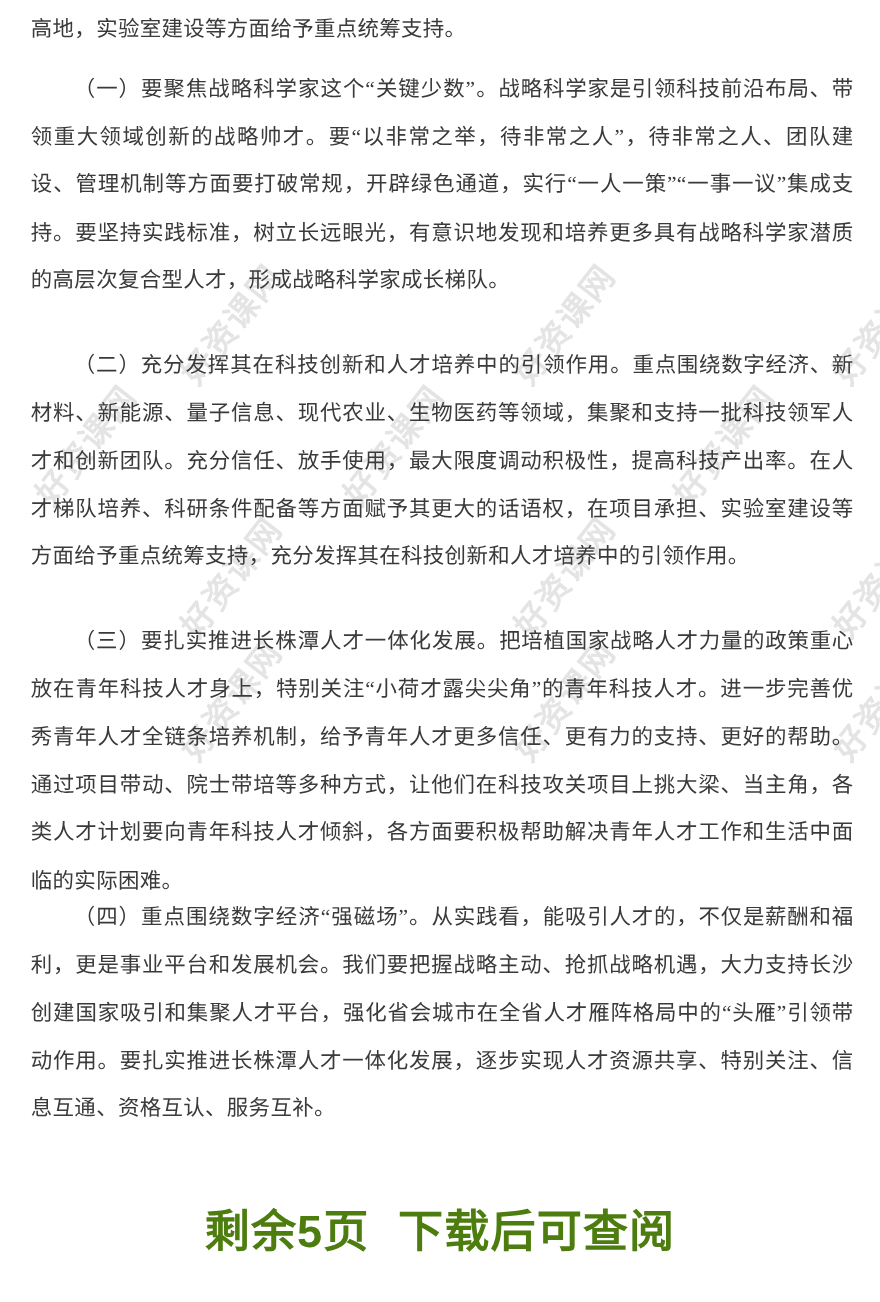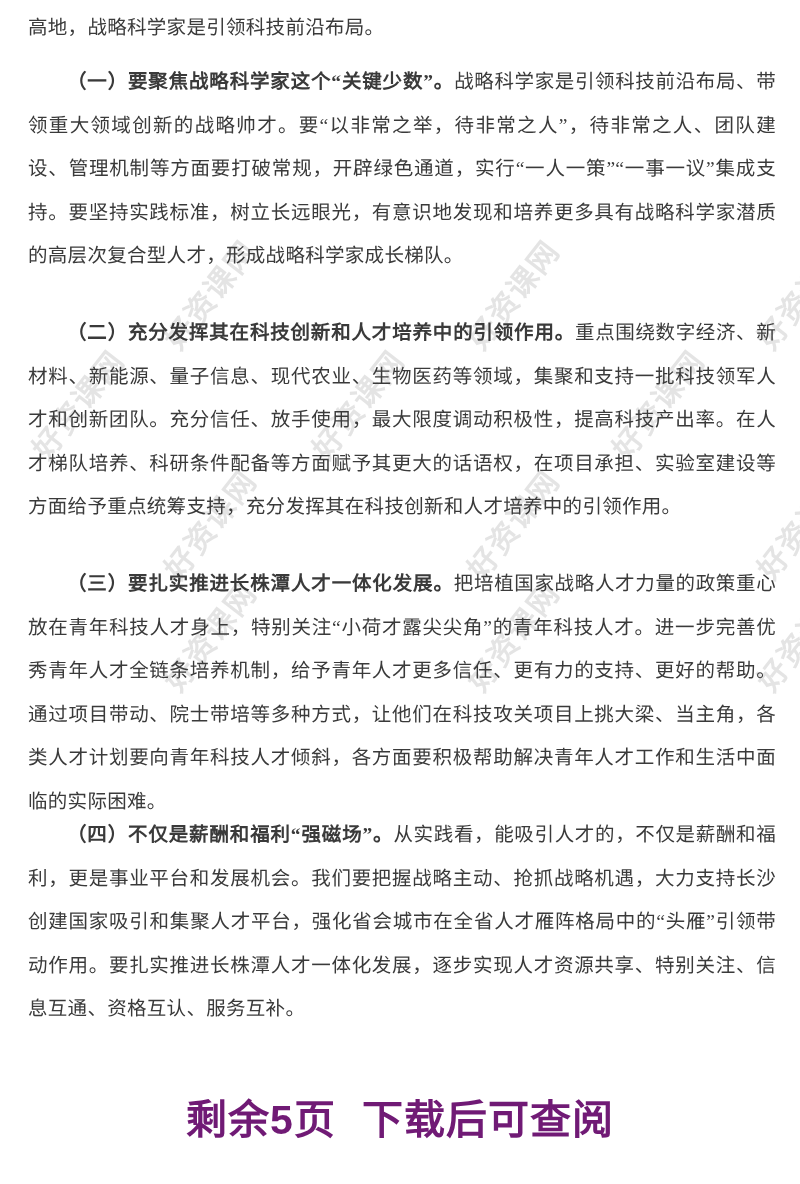--- a/index.html
+++ b/index.html
@@ -66,33 +66,33 @@
     line-height: 43.5px;
     text-align: justify;
     text-justify: inter-ideograph;
     letter-spacing: 0.3px;
     font-family: "Liberation Serif", "DejaVu Serif", serif;
   }
   p.para.indent {
     text-indent: 2em;
   }
   .bold-head {
-    font-weight: 700;
+    font-weight: 400;
     letter-spacing: 0.5px;
   }
 
   
   #footer-banner {
     position: absolute;
     left: 0;
     right: 0;
     top: 1086px;
     z-index: 4;
     text-align: center;
-    color: #701a75;
+    color: #4d7c0f;
     font-family: "Liberation Sans", "DejaVu Sans", sans-serif;
     font-size: 41px;
     font-weight: 700;
     letter-spacing: 1px;
     white-space: pre;
     user-select: none;
   }
   #footer-banner .spacer {
     display: inline-block;
     width: 26px;
@@ -115,21 +115,21 @@
       <span class="watermark" style="left: 745px; top: 672px; color: rgb(207, 207, 207); transform: rotate(-52deg);">好资课网</span>
       <span class="watermark" style="left: 300px; top: 440px; color: rgb(207, 207, 207); transform: rotate(-52deg);">好资课网</span>
       <span class="watermark" style="left: 600px; top: 440px; color: rgb(207, 207, 207); transform: rotate(-52deg);">好资课网</span>
       <span class="watermark" style="left: 20px; top: 440px; color: rgb(207, 207, 207); transform: rotate(-52deg);">好资课网</span>
     </div>
 
   <div id="doc">
 
     <div class="line-block" style="top:6px;">
       <p class="para">
-        <span>高地，战略科学家是引领科技前沿布局。</span>
+        <span>高地，实验室建设等方面给予重点统筹支持。</span>
       </p>
     </div>
 
     <div class="line-block" style="top:60px;">
       <p class="para indent">
         <span class="bold-head">（一）要聚焦战略科学家这个“关键少数”。</span><span>战略科学家是引领科技前沿布局、带领重大领域创新的战略帅才。要“以非常之举，待非常之人”，待非常之人、团队建设、管理机制等方面要打破常规，开辟绿色通道，实行“一人一策”“一事一议”集成支持。要坚持实践标准，树立长远眼光，有意识地发现和培养更多具有战略科学家潜质的高层次复合型人才，形成战略科学家成长梯队。</span>
       </p>
     </div>
 
     <div class="line-block" style="top:311px;">
@@ -139,21 +139,21 @@
     </div>
 
     <div class="line-block" style="top:562px;">
       <p class="para indent">
         <span class="bold-head">（三）要扎实推进长株潭人才一体化发展。</span><span>把培植国家战略人才力量的政策重心放在青年科技人才身上，特别关注“小荷才露尖尖角”的青年科技人才。进一步完善优秀青年人才全链条培养机制，给予青年人才更多信任、更有力的支持、更好的帮助。通过项目带动、院士带培等多种方式，让他们在科技攻关项目上挑大梁、当主角，各类人才计划要向青年科技人才倾斜，各方面要积极帮助解决青年人才工作和生活中面临的实际困难。</span>
       </p>
     </div>
 
     <div class="line-block" style="top:813px;">
       <p class="para indent">
-        <span class="bold-head">（四）不仅是薪酬和福利“强磁场”。</span><span>从实践看，能吸引人才的，不仅是薪酬和福利，更是事业平台和发展机会。我们要把握战略主动、抢抓战略机遇，大力支持长沙创建国家吸引和集聚人才平台，强化省会城市在全省人才雁阵格局中的“头雁”引领带动作用。要扎实推进长株潭人才一体化发展，逐步实现人才资源共享、特别关注、信息互通、资格互认、服务互补。</span>
+        <span class="bold-head">（四）重点围绕数字经济“强磁场”。</span><span>从实践看，能吸引人才的，不仅是薪酬和福利，更是事业平台和发展机会。我们要把握战略主动、抢抓战略机遇，大力支持长沙创建国家吸引和集聚人才平台，强化省会城市在全省人才雁阵格局中的“头雁”引领带动作用。要扎实推进长株潭人才一体化发展，逐步实现人才资源共享、特别关注、信息互通、资格互认、服务互补。</span>
       </p>
     </div>
 
   </div>
 
   <div id="footer-banner"><span>剩余5页</span><span class="spacer"></span><span>下载后可查阅</span></div>
 
 </div>
 
 </body></html>

